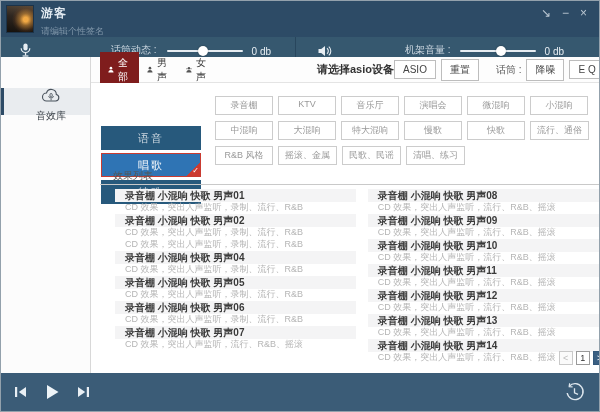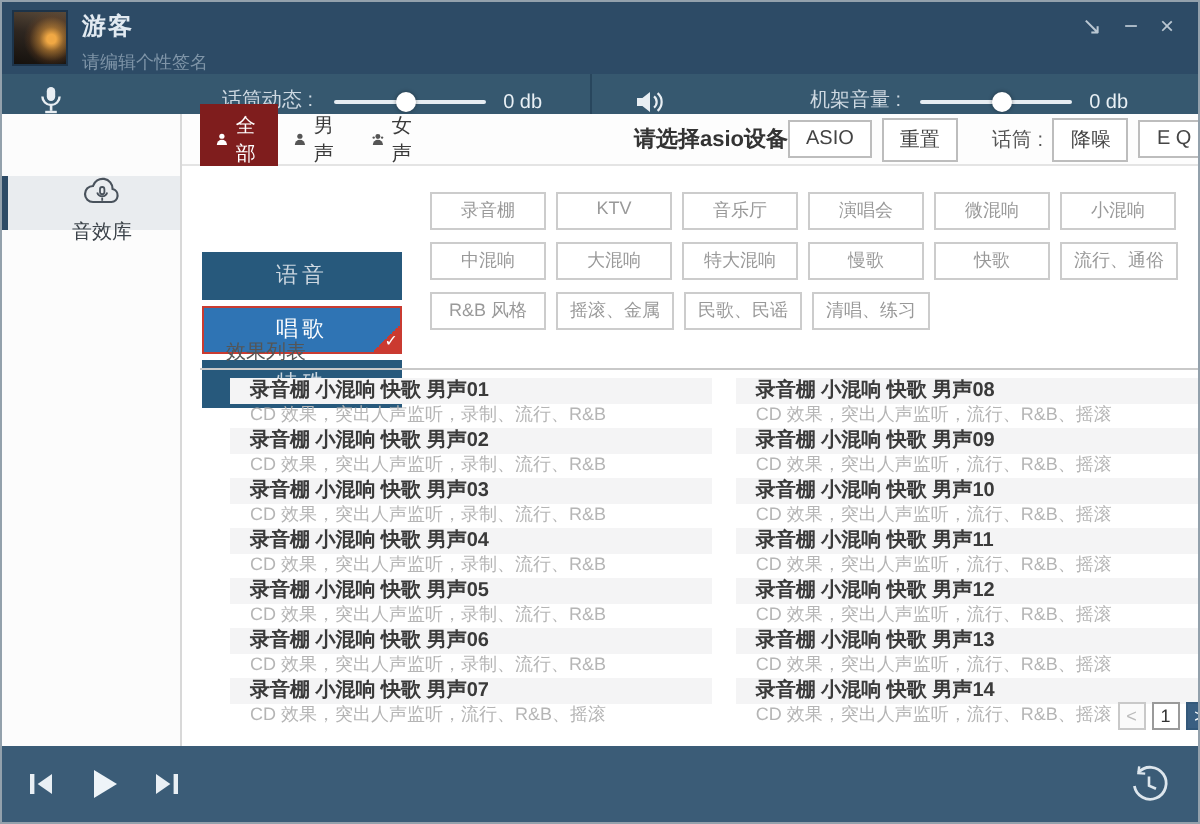--- a/index.html
+++ b/index.html
@@ -214,21 +214,20 @@
           <div class="fx-col">
               <div class="fx-item">
                 <div class="fx-title">录音棚 小混响 快歌  男声01</div>
                 <div class="fx-desc">CD 效果，突出人声监听，录制、流行、R&amp;B</div>
               </div>
               <div class="fx-item">
                 <div class="fx-title">录音棚 小混响 快歌  男声02</div>
                 <div class="fx-desc">CD 效果，突出人声监听，录制、流行、R&amp;B</div>
               </div>
               <div class="fx-item">
-                <div class="fx-title">录音棚 小混响 快歌  男声03</div>
                 <div class="fx-desc">CD 效果，突出人声监听，录制、流行、R&amp;B</div>
               </div>
               <div class="fx-item">
                 <div class="fx-title">录音棚 小混响 快歌  男声04</div>
                 <div class="fx-desc">CD 效果，突出人声监听，录制、流行、R&amp;B</div>
               </div>
               <div class="fx-item">
                 <div class="fx-title">录音棚 小混响 快歌  男声05</div>
                 <div class="fx-desc">CD 效果，突出人声监听，录制、流行、R&amp;B</div>
               </div>

